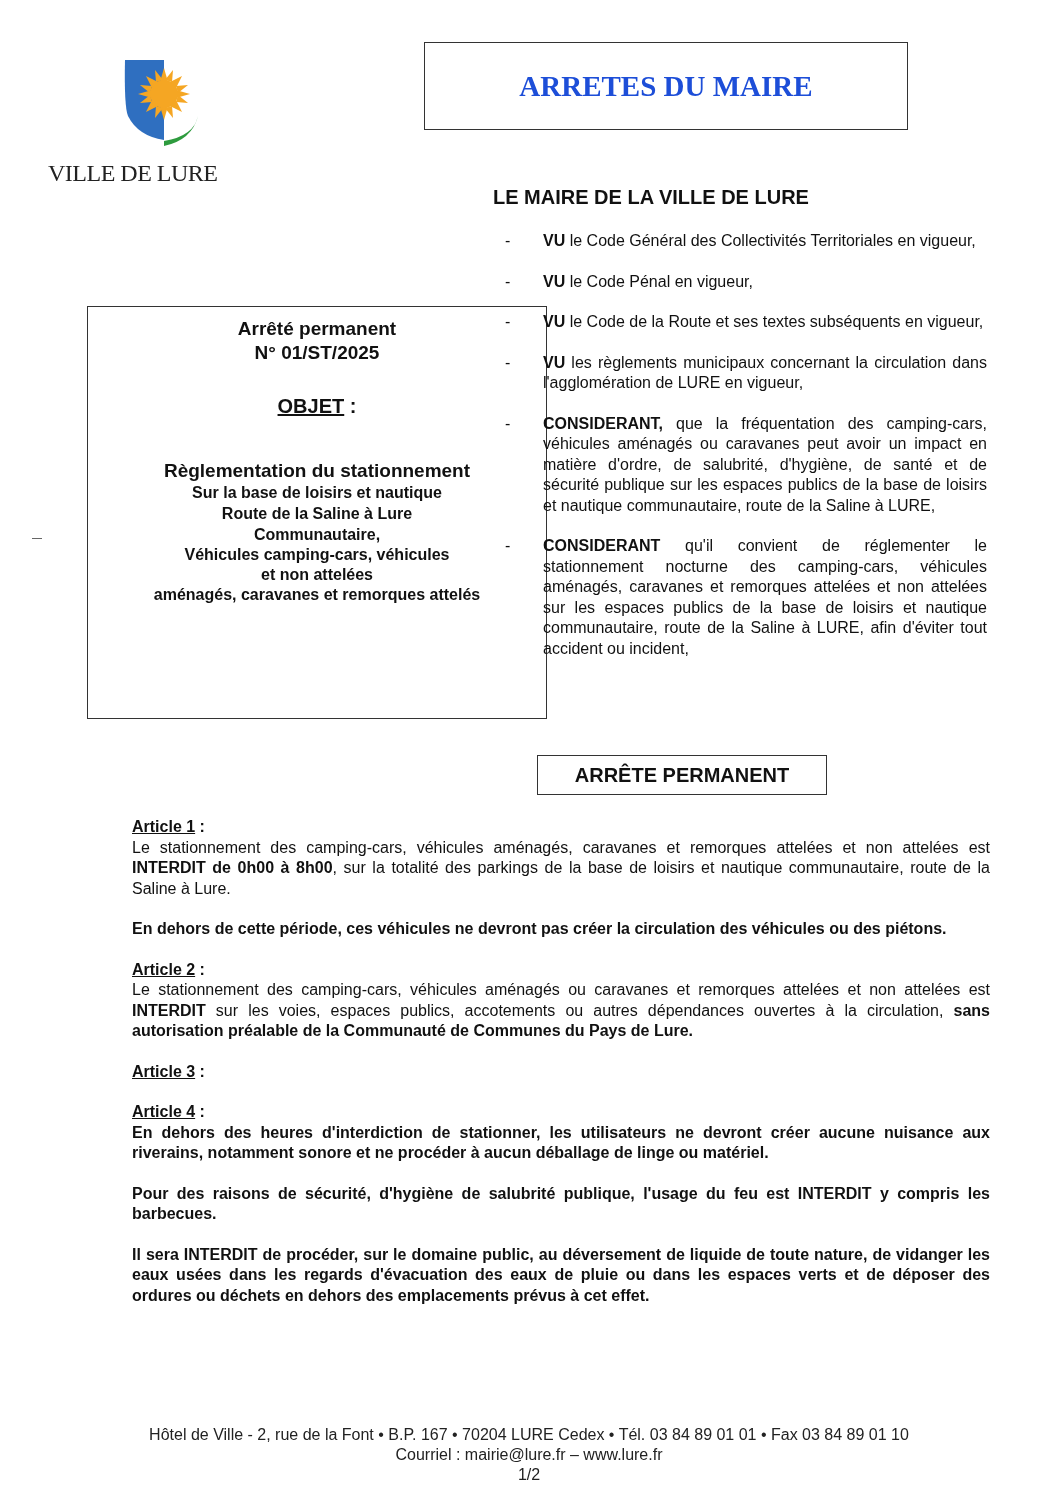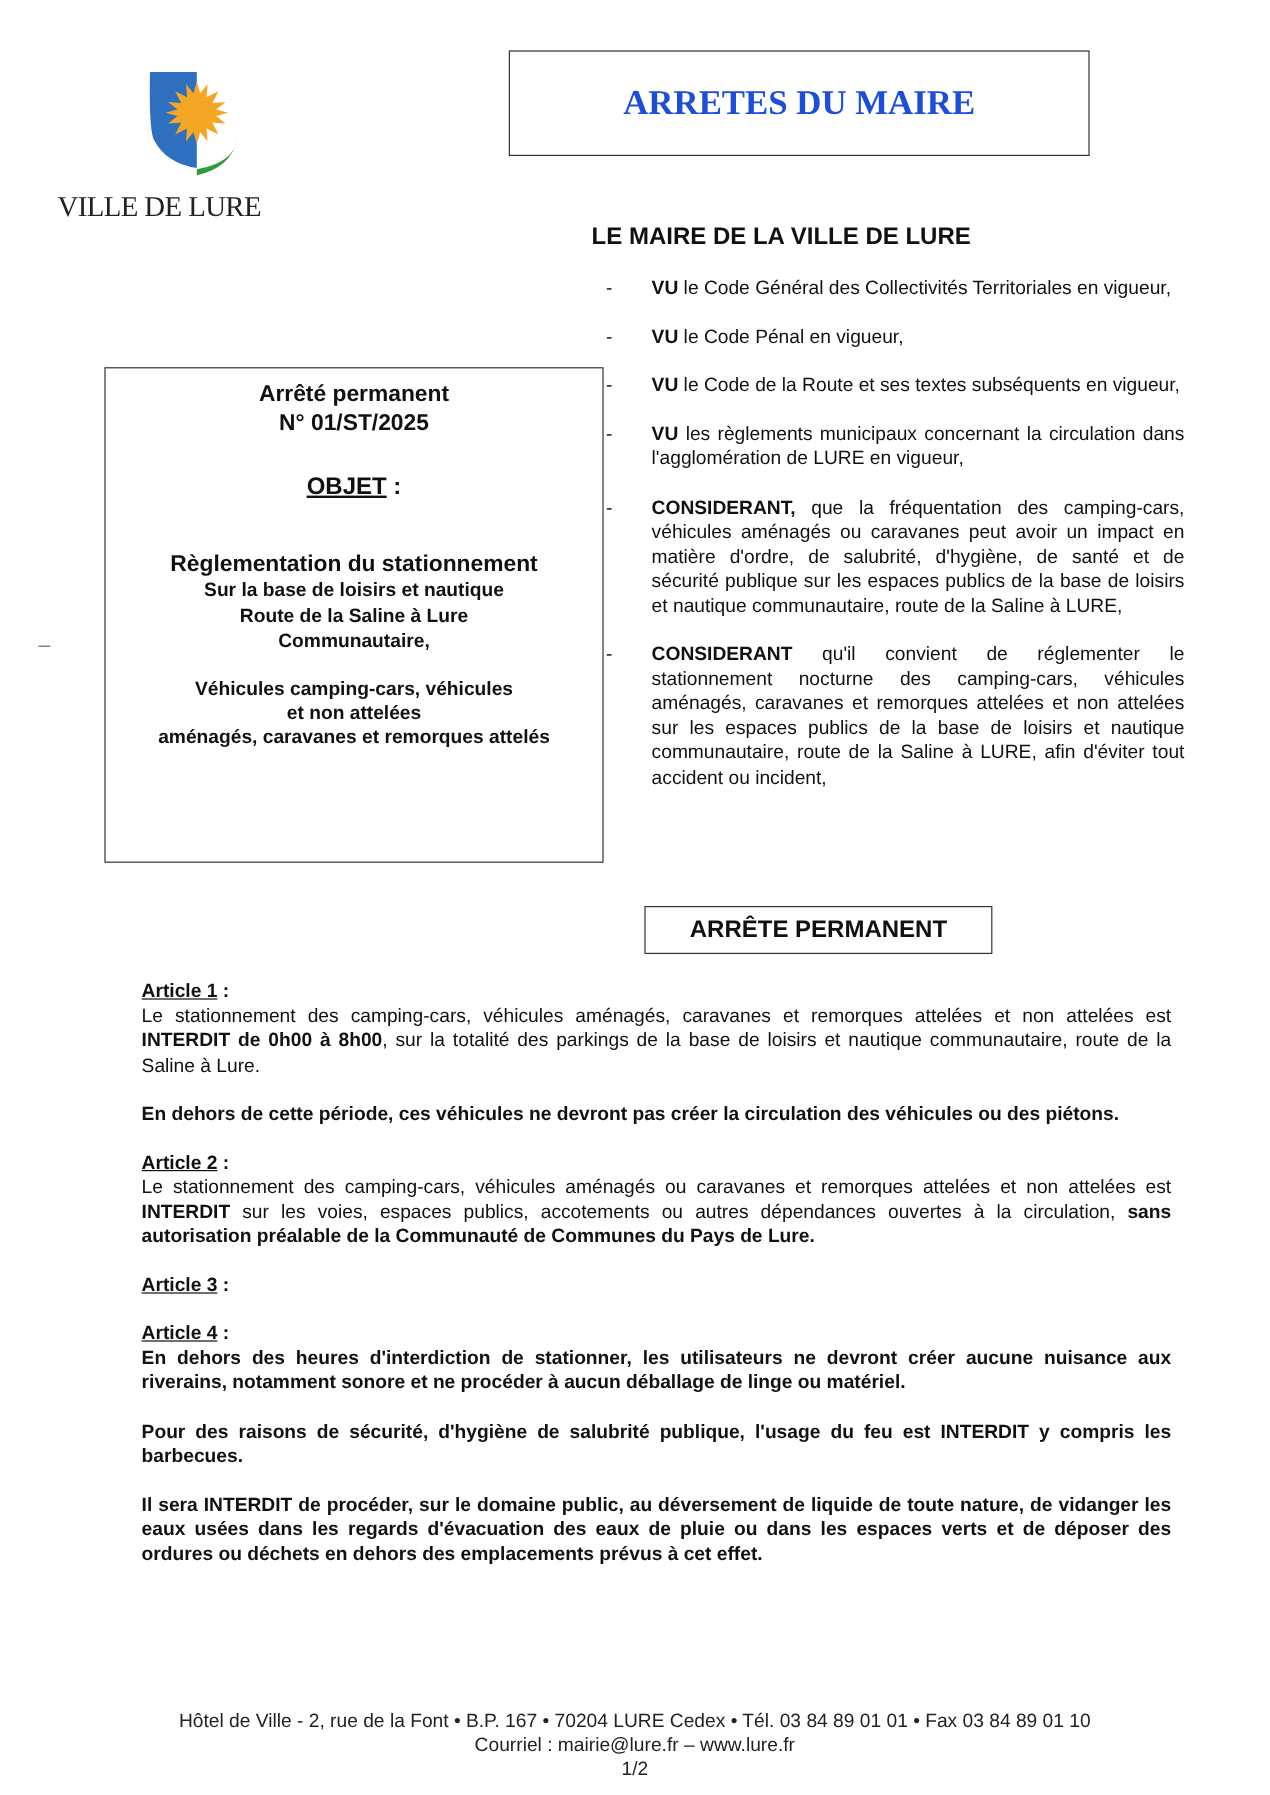--- a/index.html
+++ b/index.html
@@ -3,33 +3,33 @@
 <meta charset="utf-8">
 <style>
   html, body { margin:0; padding:0; background:#fff; }
   body { width:1058px; height:1496px; position:relative; overflow:hidden; color:#111; font-family:"Liberation Sans", sans-serif; }
   .abs { position:absolute; }
   .logo { left:120px; top:58px; width:82px; height:92px; }
   .city { left:48px; top:160px; font-family:"Liberation Serif", serif; font-size:24px; letter-spacing:-0.5px; color:#222; }
   .title-box { left:424px; top:42px; width:484px; height:88px; border:1.5px solid #333; display:flex; align-items:center; justify-content:center; box-sizing:border-box; }
   .title-box span { font-family:"Liberation Serif", serif; font-weight:bold; font-size:29px; color:#1d4ed8; }
   .mayor { left:493px; top:186px; font-weight:bold; font-size:20px; }
-  .objet-box { left:87px; top:306px; width:416px; height:413px; border:1.5px solid #333; box-sizing:border-box; text-align:center; font-weight:bold; }
+  .objet-box { left:87px; top:306px; width:460px; height:413px; border:1.5px solid #333; box-sizing:border-box; text-align:center; font-weight:bold; }
   .objet-box .l1 { margin-top:10px; font-size:19px; line-height:24px; }
   .objet-box .obj { margin-top:30px; font-size:20px; }
   .objet-box .obj u { text-decoration:underline; }
   .objet-box .sub { margin-top:42px; font-size:19px; }
   .objet-box .sub2 { font-size:16px; line-height:21px; }
-  .objet-box .veh { margin-top:20px; font-size:16px; line-height:20px; }
+  .objet-box .veh { font-size:16px; line-height:20px; }
   .recitals { left:505px; top:231px; width:482px; font-size:16px; line-height:20.5px; }
   .rec { display:flex; margin-bottom:20px; }
   .rec .dash { width:38px; flex:none; }
   .rec .txt { text-align:justify; flex:1; }
   .arrete-box { left:537px; top:755px; width:290px; height:40px; border:1.5px solid #333; box-sizing:border-box; display:flex; align-items:center; justify-content:center; font-weight:bold; font-size:20px; }
-  .articles { left:118px; top:817px; width:858px; font-size:16px; line-height:20.5px; text-align:justify; }
+  .articles { left:132px; top:817px; width:858px; font-size:16px; line-height:20.5px; text-align:justify; }
   .art-h { text-decoration:none; font-weight:bold; }
   .art-h u { text-decoration:underline; }
   .art p { margin:0; }
   .gap { height:20px; }
   .footer { left:0; top:1425px; width:1058px; text-align:center; font-family:Liberation Sans, sans-serif; font-size:16px; line-height:20px; color:#222; }
   .margin-mark { left:32px; top:538px; width:10px; height:1px; background:#666; }
 </style>
 </head>
 <body>
 

